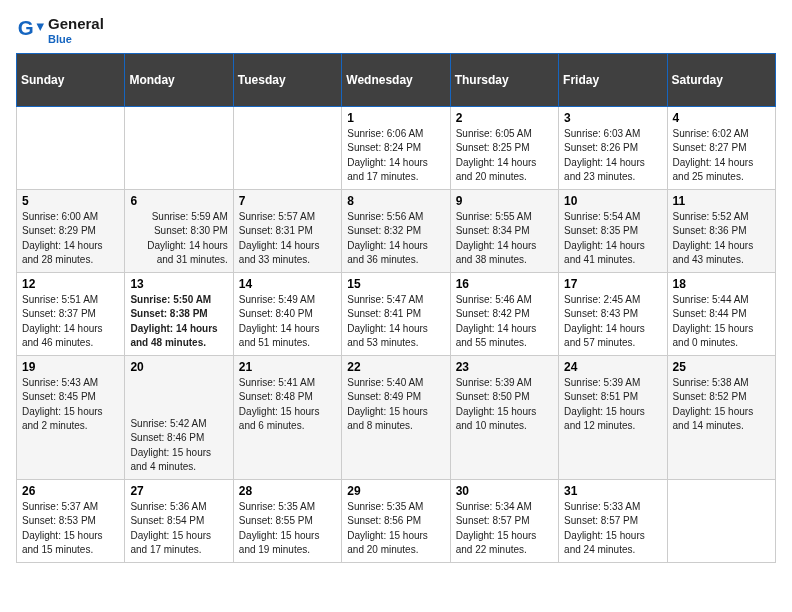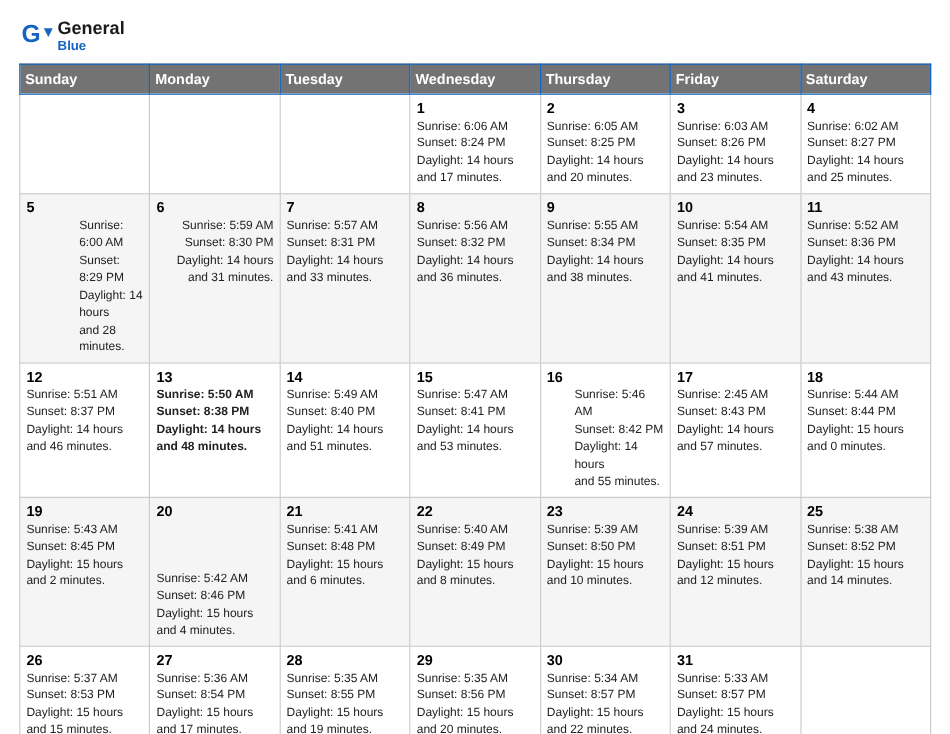--- a/index.html
+++ b/index.html
@@ -36,23 +36,23 @@
     .location {
       font-size: 15px;
       color: #333;
     }
     .calendar {
       width: 100%;
       border-collapse: collapse;
       font-size: 11px;
     }
     .calendar th {
-      background: #737373;
+      background: #404040;
       color: #fff;
-      padding: 5px 4px;
+      padding: 19px 4px;
       text-align: left;
       font-size: 12px;
       font-weight: bold;
       border: 1px solid #1565c0;
     }
     .calendar td {
       border: 1px solid #ccc;
       vertical-align: top;
       padding: 4px 5px;
       width: 108px;
@@ -140,21 +140,21 @@
           <div class="day-num">4</div>
           <div class="day-info" style="white-space: pre-line;">Sunrise: 6:02 AM
 Sunset: 8:27 PM
 Daylight: 14 hours
 and 25 minutes.</div>
         </td>
       </tr>
       <tr>
         <td>
           <div class="day-num">5</div>
-          <div class="day-info" style="white-space: pre-line; margin-left: 44px;">Sunrise: 6:00 AM
+          <div class="day-info" style="white-space: pre-line;">Sunrise: 6:00 AM
 Sunset: 8:29 PM
 Daylight: 14 hours
 and 28 minutes.</div>
         </td>
         <td>
           <div class="day-num">6</div>
           <div class="day-info" style="white-space: pre-line; text-align: right;">Sunrise: 5:59 AM
 Sunset: 8:30 PM
 Daylight: 14 hours
 and 31 minutes.</div>
@@ -219,21 +219,21 @@
         </td>
         <td>
           <div class="day-num">15</div>
           <div class="day-info" style="white-space: pre-line;">Sunrise: 5:47 AM
 Sunset: 8:41 PM
 Daylight: 14 hours
 and 53 minutes.</div>
         </td>
         <td>
           <div class="day-num">16</div>
-          <div class="day-info" style="white-space: pre-line; margin-left: 23px;">Sunrise: 5:46 AM
+          <div class="day-info" style="white-space: pre-line;">Sunrise: 5:46 AM
 Sunset: 8:42 PM
 Daylight: 14 hours
 and 55 minutes.</div>
         </td>
         <td>
           <div class="day-num">17</div>
           <div class="day-info" style="white-space: pre-line;">Sunrise: 2:45 AM
 Sunset: 8:43 PM
 Daylight: 14 hours
 and 57 minutes.</div>

